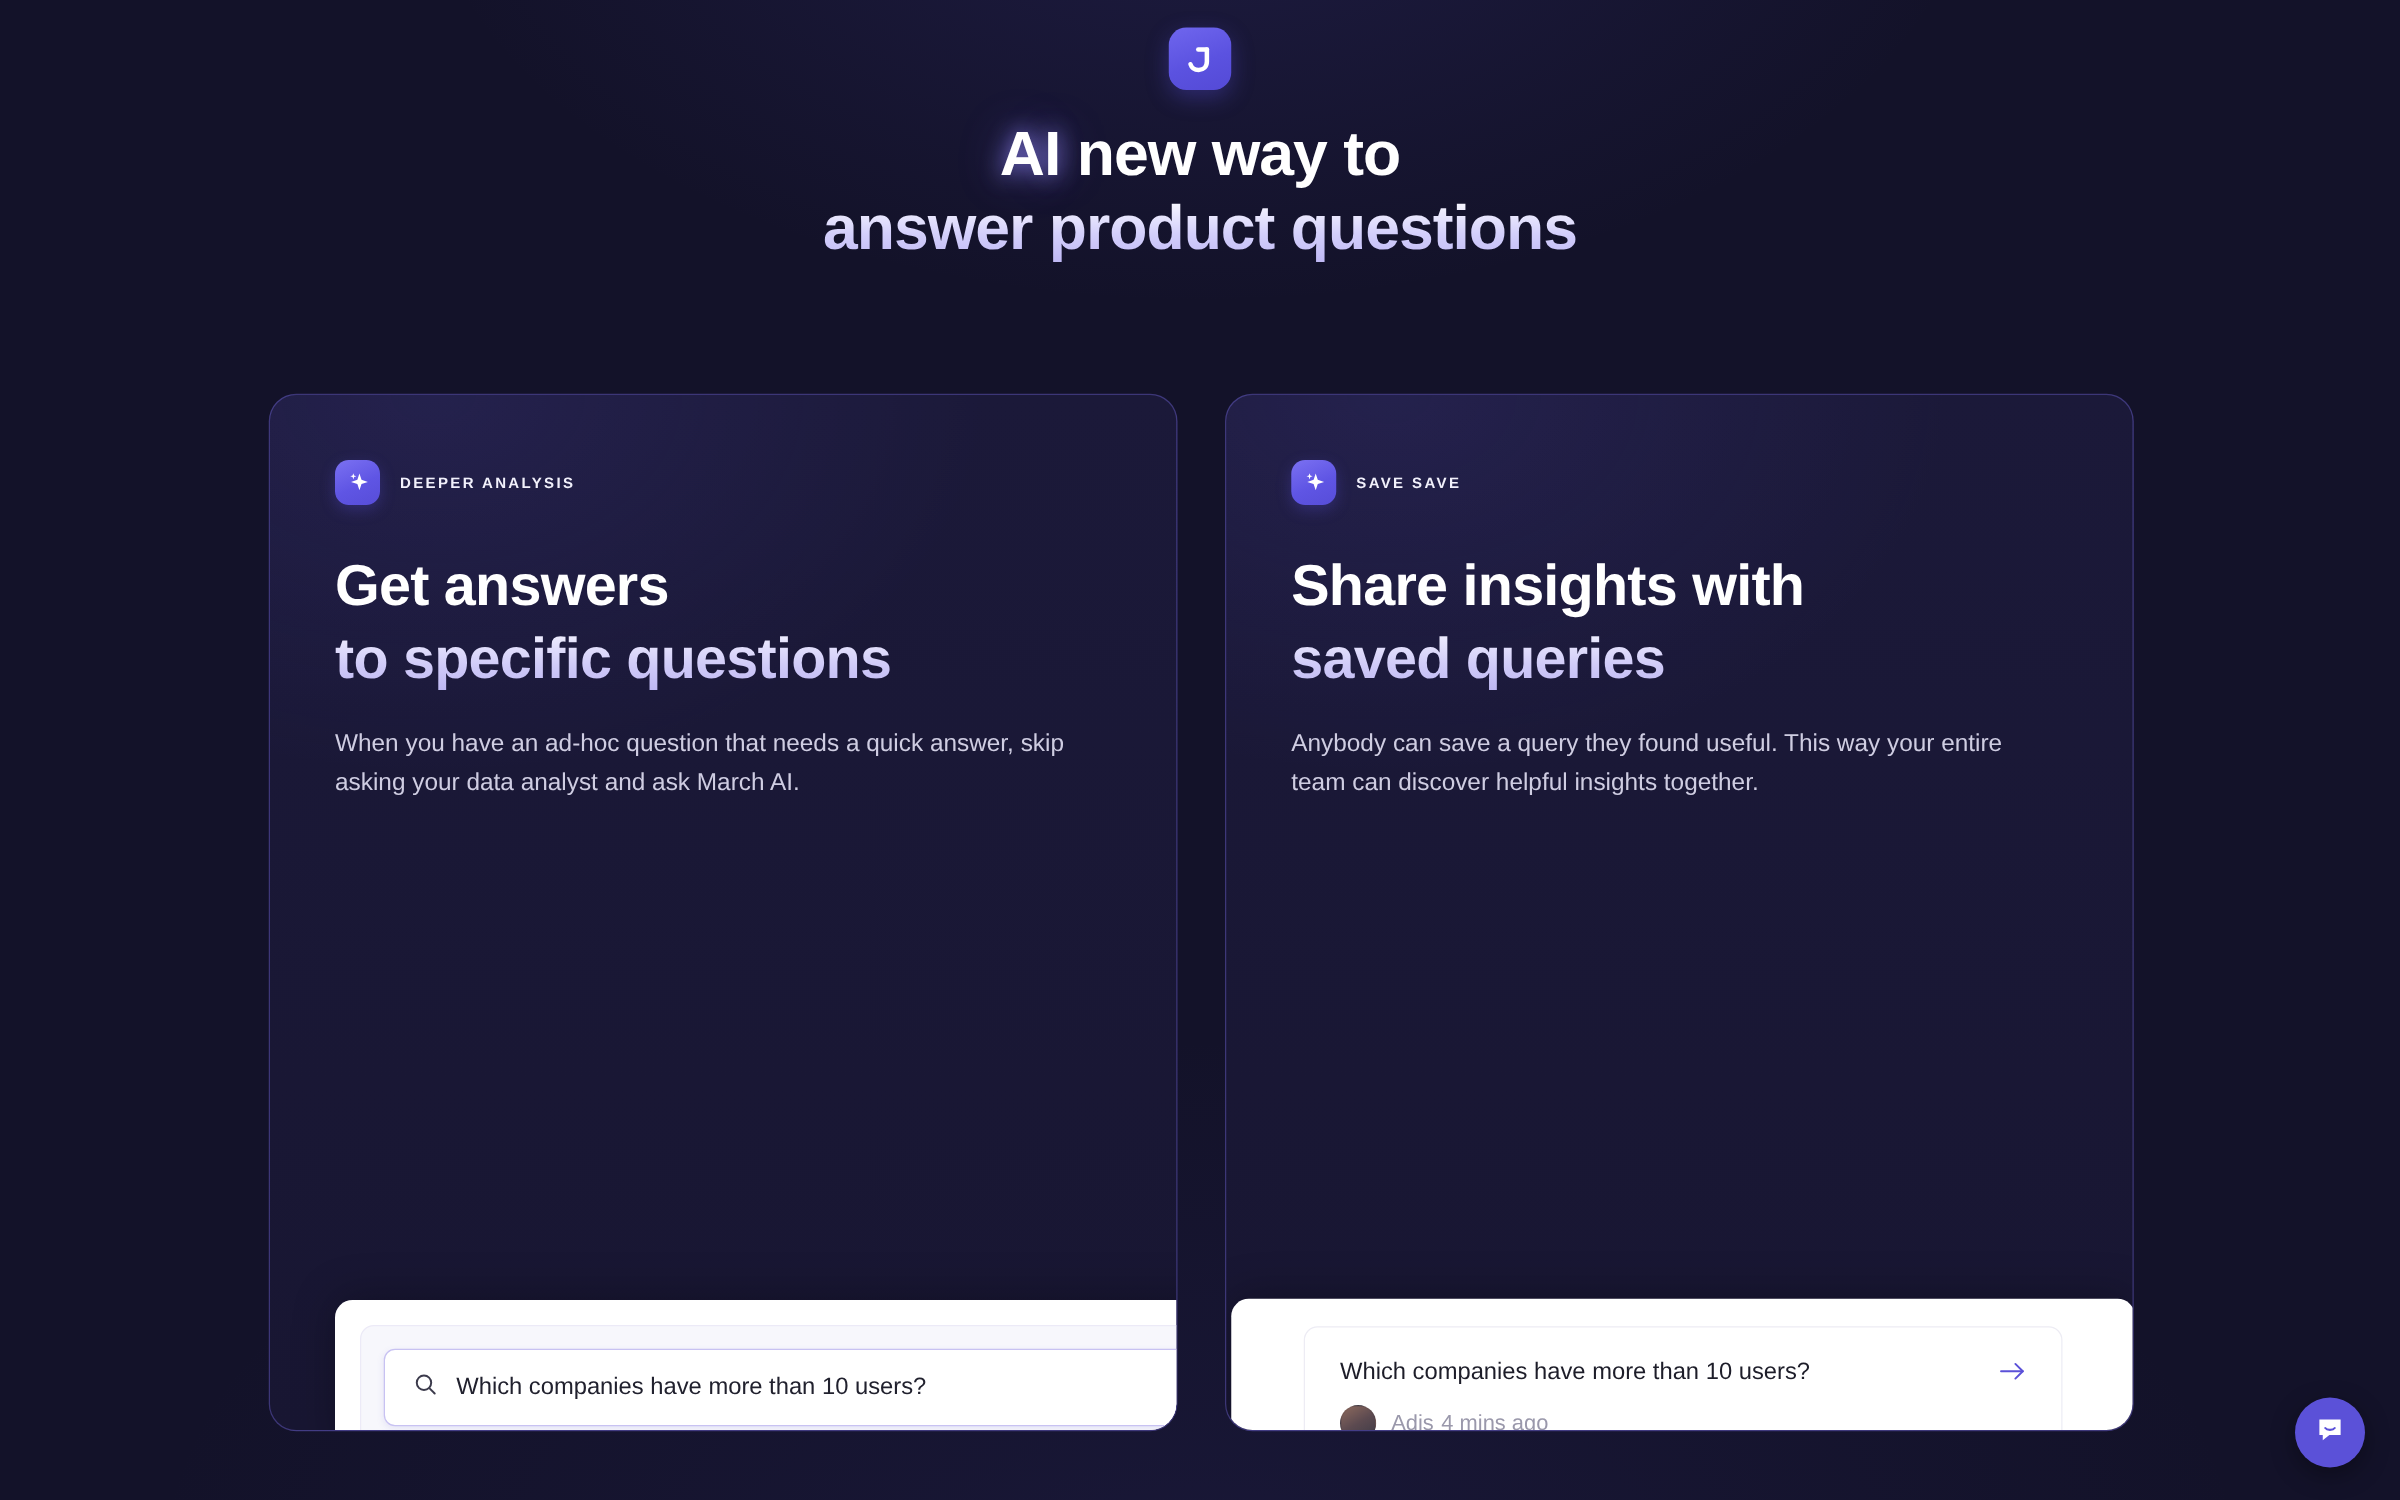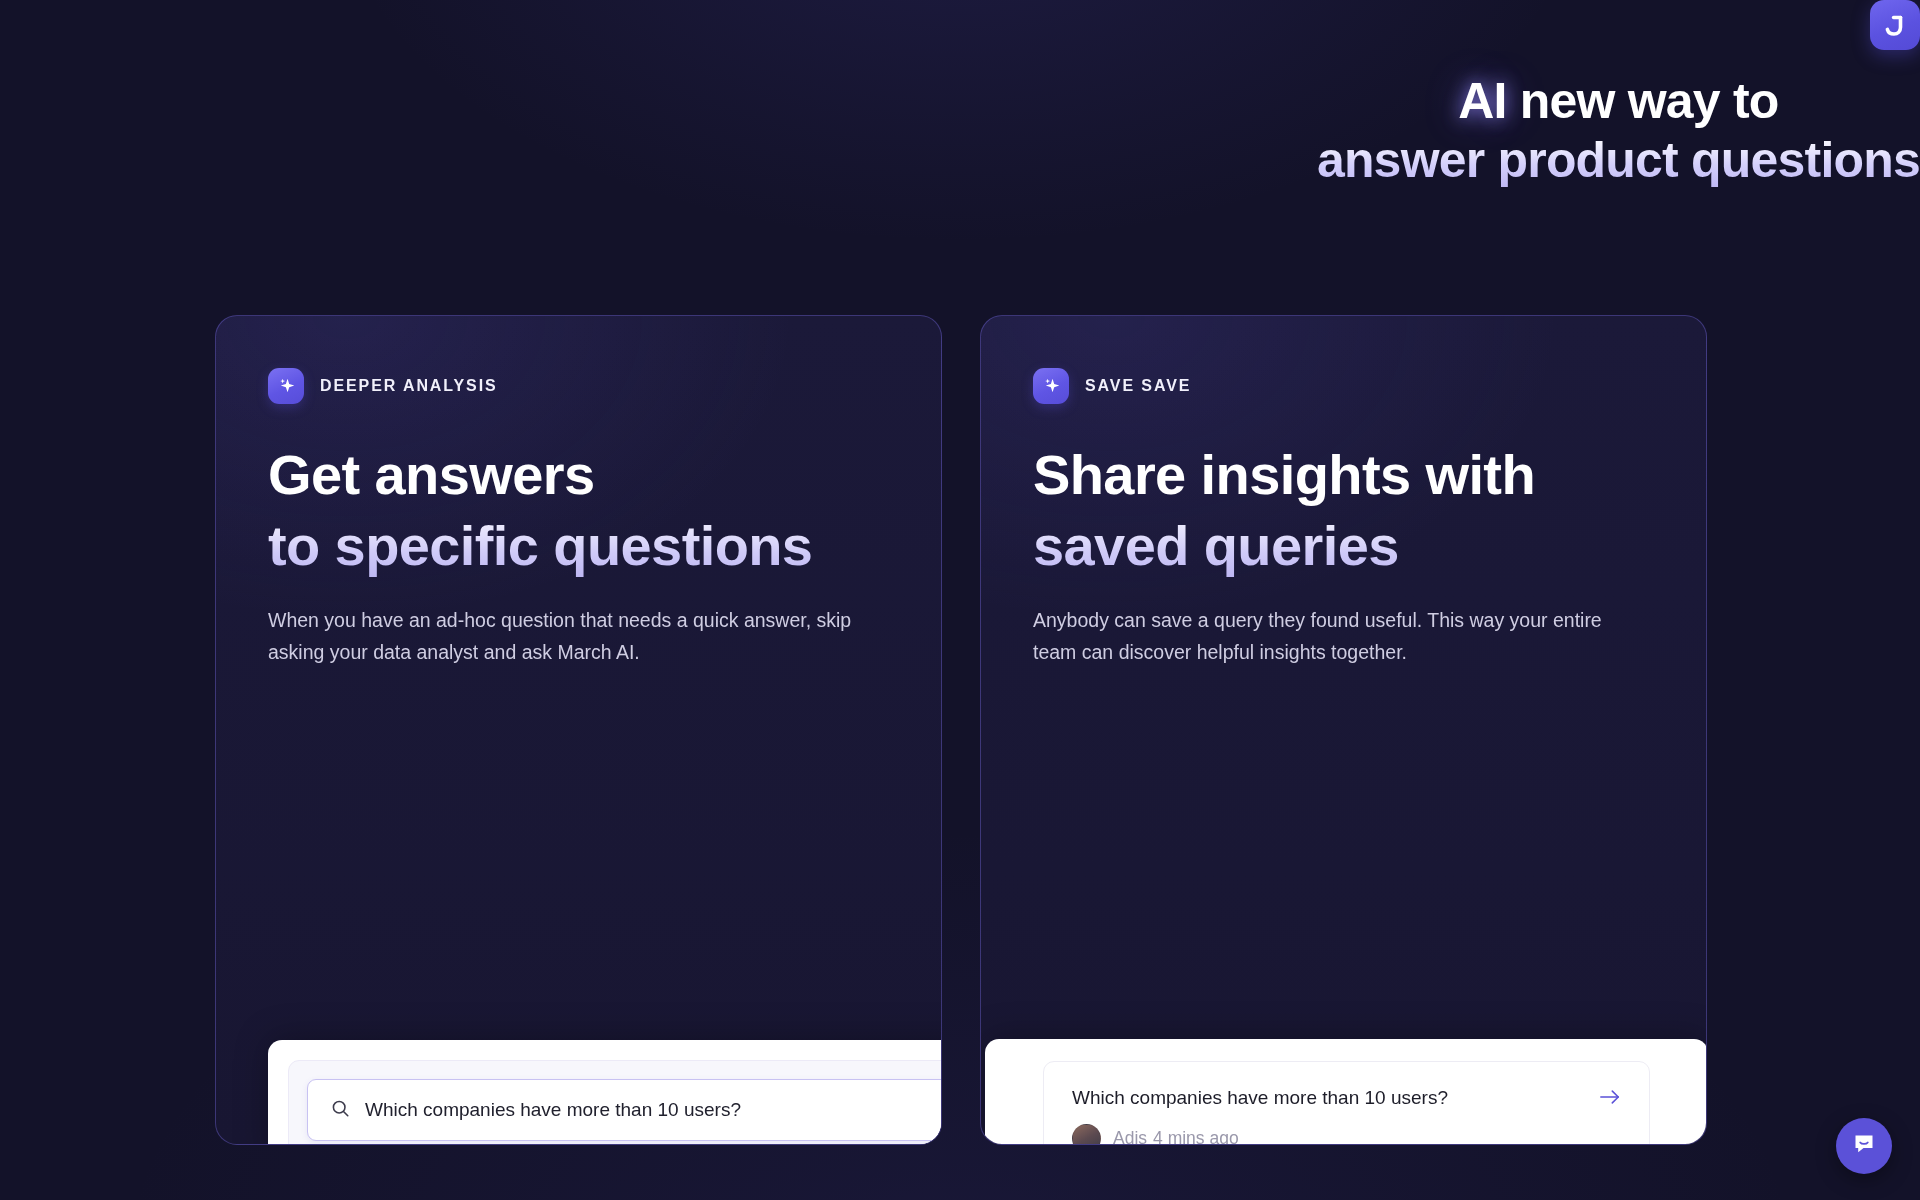--- a/index.html
+++ b/index.html
@@ -11,21 +11,21 @@
   }
   body {
     position:relative;
     background:
       radial-gradient(900px 520px at 50% -120px, rgba(86,78,196,0.16), rgba(19,18,41,0) 70%),
       radial-gradient(1200px 600px at 50% 1250px, rgba(60,55,140,0.14), rgba(19,18,41,0) 70%),
       #131229;
   }
 
   
-  .header { width:100%; display:flex; flex-direction:column; align-items:flex-end; }
+  .header { width:100%; padding-top:22px; display:flex; flex-direction:column; align-items:center; }
 
   .logo-badge {
     width:50px; height:50px; border-radius:14px;
     background:linear-gradient(160deg,#6f66ee 0%,#5b52e0 55%,#544ad6 100%);
     display:flex; align-items:center; justify-content:center;
     box-shadow:0 6px 18px rgba(90,80,220,0.35);
   }
   .logo-badge svg { display:block; }
 
   .headline {
@@ -73,28 +73,28 @@
   .eyebrow { display:flex; align-items:center; gap:16px; }
   .eyebrow-icon {
     width:36px; height:36px; border-radius:11px;
     background:linear-gradient(155deg,#7b71f2 0%,#5f55e4 55%,#574dd8 100%);
     display:flex; align-items:center; justify-content:center;
     box-shadow:0 4px 12px rgba(90,80,220,0.3);
     flex:0 0 auto;
   }
   .eyebrow-label {
     color:#f1f0fb;
-    font-size:16px;
+    font-size:12px;
     font-weight:700;
     letter-spacing:1.9px;
   }
 
   .card-title {
     margin-top:36px;
-    font-size:56px;
+    font-size:46px;
     font-weight:700;
     line-height:1.26;
     letter-spacing:-0.6px;
   }
   .card-title .t1 { display:block; color:#ffffff; }
   .card-title .t2 {
     display:block;
     background:linear-gradient(180deg,#f4f3ff 8%,#cfcaf8 60%,#bbb4f2 100%);
     -webkit-background-clip:text; background-clip:text;
     color:transparent;

